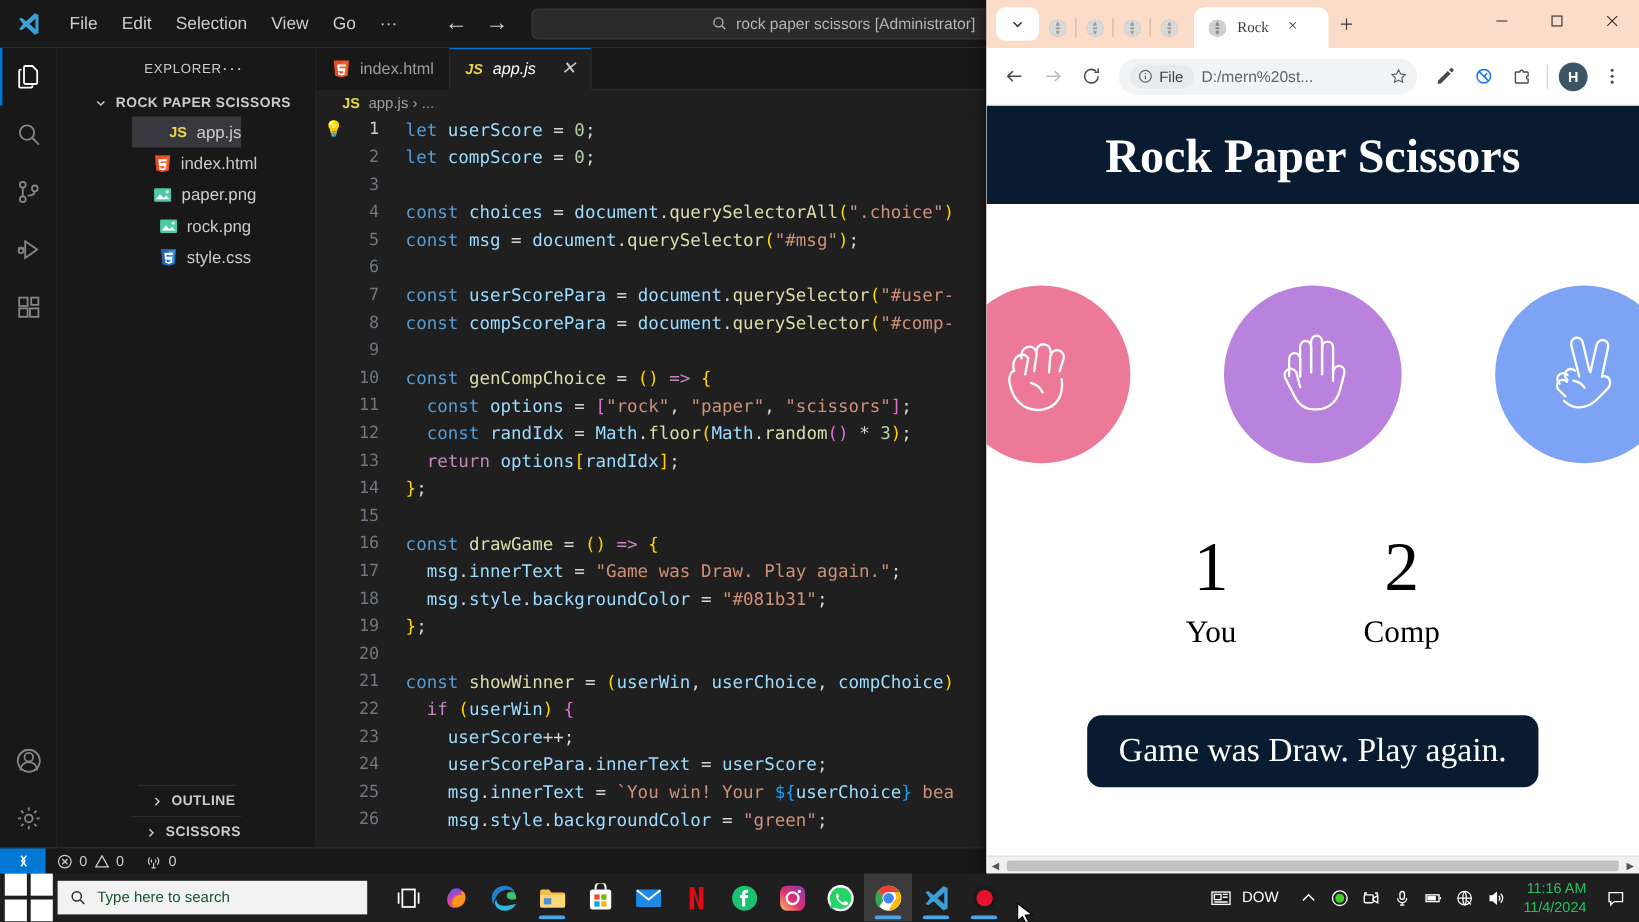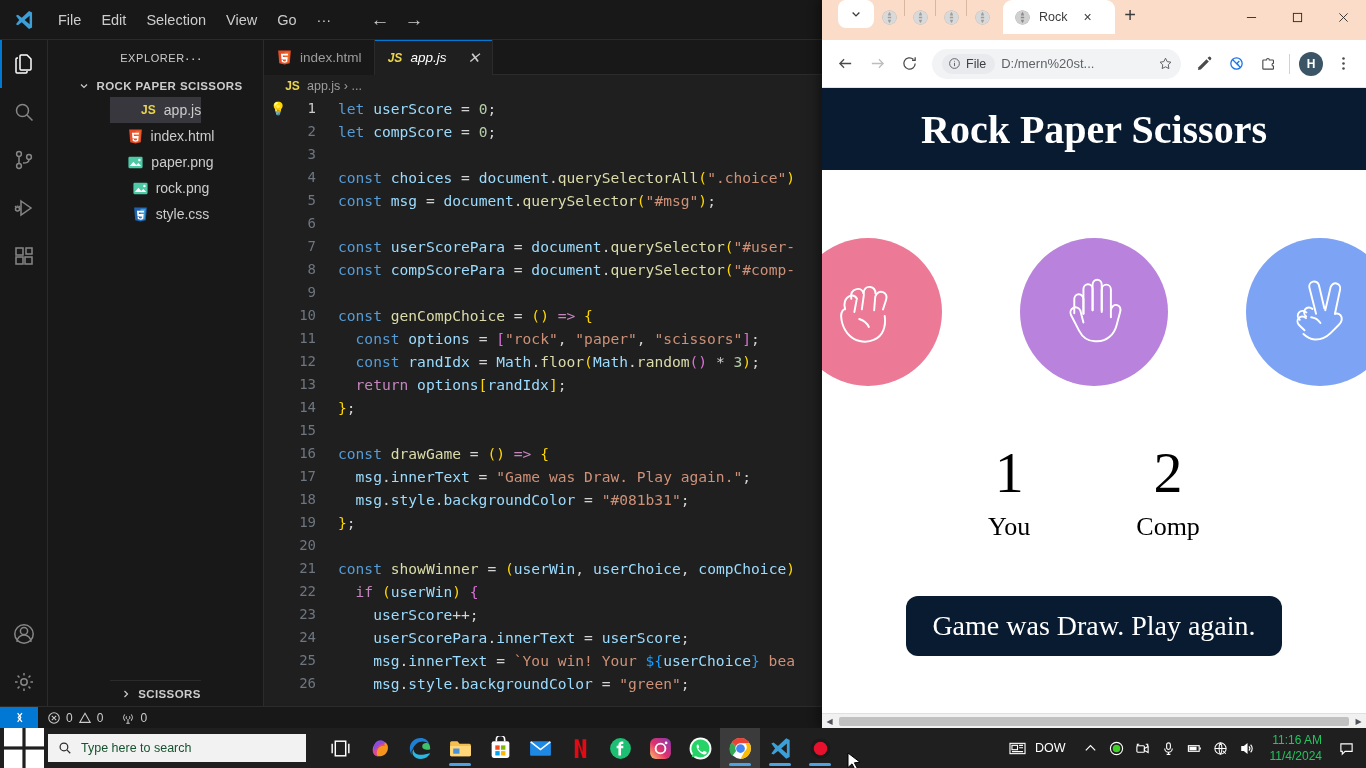--- a/index.html
+++ b/index.html
@@ -138,21 +138,21 @@
   .status-item { display: flex; align-items: center; gap: 5px; padding: 0 9px; height: 22px; }
   .status-item svg { width: 14px; height: 14px; }
 
   
   .chrome {
     position: absolute; left: 822px; top: 0; width: 544px; height: 728px;
     background: #ffffff; box-shadow: -3px 0 10px rgba(0,0,0,.45);
     display: flex; flex-direction: column; overflow: hidden;
   }
   .tabstrip {
-    height: 40px; background: #fadcc8; display: flex; padding-left: 16px; position: relative;
+    height: 40px; background: #fadcc8; display: flex; align-items: flex-end; padding-left: 8px; position: relative; font-family: Liberation Serif, serif;
   }
   .tabsearch {
     width: 36px; height: 28px; margin-bottom: 6px; background: #ffffff; border-radius: 8px;
     display: flex; align-items: center; justify-content: center; color: #3c3c3c;
   }
   .tabsearch svg { width: 12px; height: 12px; }
   .mini-tab {
     width: 30px; height: 34px; display: flex; align-items: center; justify-content: center;
   }
   .mini-sep { width: 1px; height: 16px; background: #d9b79f; margin-bottom: 9px; }
@@ -273,20 +273,27 @@
         <div class="vs-menu-item">Edit</div>
         <div class="vs-menu-item">Selection</div>
         <div class="vs-menu-item">View</div>
         <div class="vs-menu-item">Go</div>
         <div class="vs-menu-item">···</div>
       </div>
       <div class="vs-nav">
         <div class="vs-nav-arrow">←</div>
         <div class="vs-nav-arrow dim">→</div>
       </div>
+      <div class="vs-searchbar">
+        <svg viewBox="0 0 16 16" fill="none" stroke="#b3b3b3" stroke-width="1.4">
+            <circle cx="7" cy="7" r="4.6"></circle>
+            <path d="M10.4 10.4 14 14"></path>
+          </svg>
+        <span>rock paper scissors [Administrator]</span>
+      </div>
     </div>
 
     <div class="vs-body">
 
       <div class="activitybar">
         <div class="act-icon active">
           <svg viewBox="0 0 24 24" fill="none" stroke="currentColor" stroke-width="1.5">
               <path d="M9 3h6l4 4v10a1 1 0 0 1-1 1H9a1 1 0 0 1-1-1V4a1 1 0 0 1 1-1z"></path>
               <path d="M6 6H5a1 1 0 0 0-1 1v13a1 1 0 0 0 1 1h9a1 1 0 0 0 1-1v-1"></path>
             </svg>
@@ -390,20 +397,28 @@
                 <path d="M3 2h18l-1.6 18L12 22l-7.4-2L3 2z" fill="#2062af"></path>
                 <path d="M12 4v16.3l6-1.7L19.4 4H12z" fill="#3c9cd7"></path>
                 <path d="M7 6.6h10l-.25 2.6H9.6l.18 2h6.7l-.7 7.2L12 19.5l-3.8-1.1-.25-2.7h1.9l.13 1.4 2 .56 2.05-.57.22-2.3H7.74L7 6.6z" fill="#fff"></path>
               </svg>
           </span>
           <span>style.css</span>
         </div>
 
         <div class="sb-spacer"></div>
 
+        <div class="panel-collapsed">
+          <span class="chev">
+            <svg viewBox="0 0 16 16" fill="none" stroke="currentColor" stroke-width="1.6">
+                <path d="M6 4l4 4-4 4"></path>
+              </svg>
+          </span>
+          <span>OUTLINE</span>
+        </div>
         <div class="panel-collapsed">
           <span class="chev">
             <svg viewBox="0 0 16 16" fill="none" stroke="currentColor" stroke-width="1.6">
                 <path d="M6 4l4 4-4 4"></path>
               </svg>
           </span>
           <span>SCISSORS</span>
         </div>
       </div>
 

